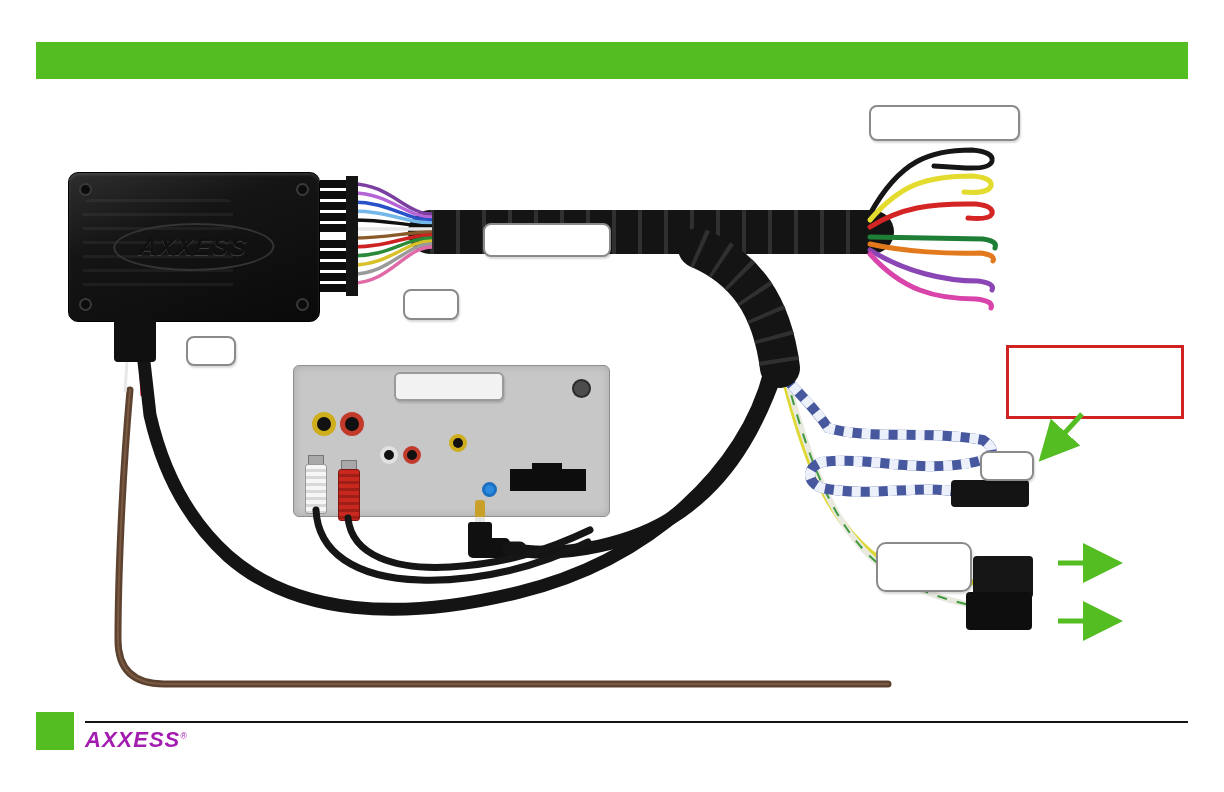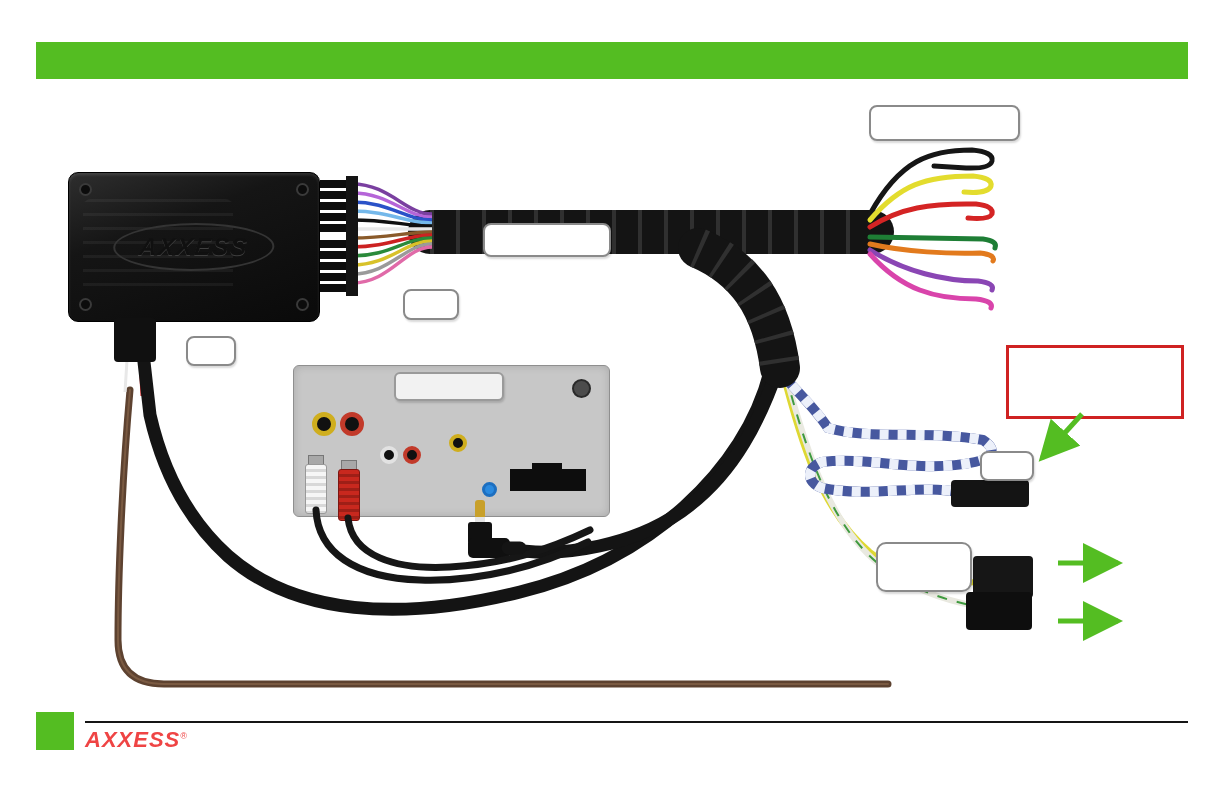--- a/index.html
+++ b/index.html
@@ -56,21 +56,21 @@
   #aux-body{left:468px;top:522px;width:24px;height:22px;background:#101010;border-radius:3px;}
   #aux-elbow{left:468px;top:538px;width:42px;height:20px;background:#101010;border-radius:5px;}
   
   #module-bottom-connector{left:114px;top:318px;width:42px;height:44px;background:#101010;border-radius:4px;}
   #twisted-connector{left:951px;top:480px;width:78px;height:27px;background:#141414;border-radius:4px;}
   #br-connector-a{left:973px;top:556px;width:60px;height:42px;background:#161616;border-radius:4px;}
   #br-connector-b{left:966px;top:592px;width:66px;height:38px;background:#0e0e0e;border-radius:4px;}
   
   #footer-line{left:85px;top:721px;width:1103px;height:2px;background:#151515;}
   #footer-square{left:36px;top:712px;width:38px;height:38px;background:#54bd22;}
-  #footer-brand{left:85px;top:727px;font-style:italic;font-weight:900;font-size:22px;letter-spacing:1px;color:#ef4444;}
+  #footer-brand{left:85px;top:727px;font-style:italic;font-weight:900;font-size:22px;letter-spacing:1px;color:#a21caf;}
   #footer-brand sup{font-size:9px;font-weight:400;}
   svg{position:absolute;left:0;top:0;}
 </style>
 </head>
 <body>
 
 <div id="canvas">
 
   <div class="abs" id="green-bar"></div>
 

